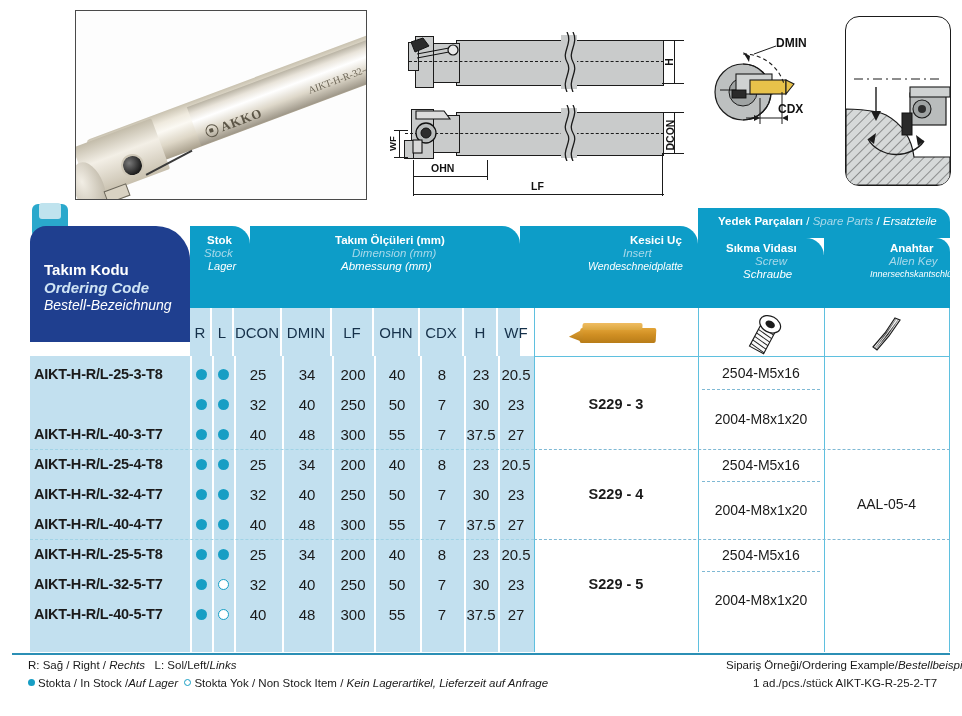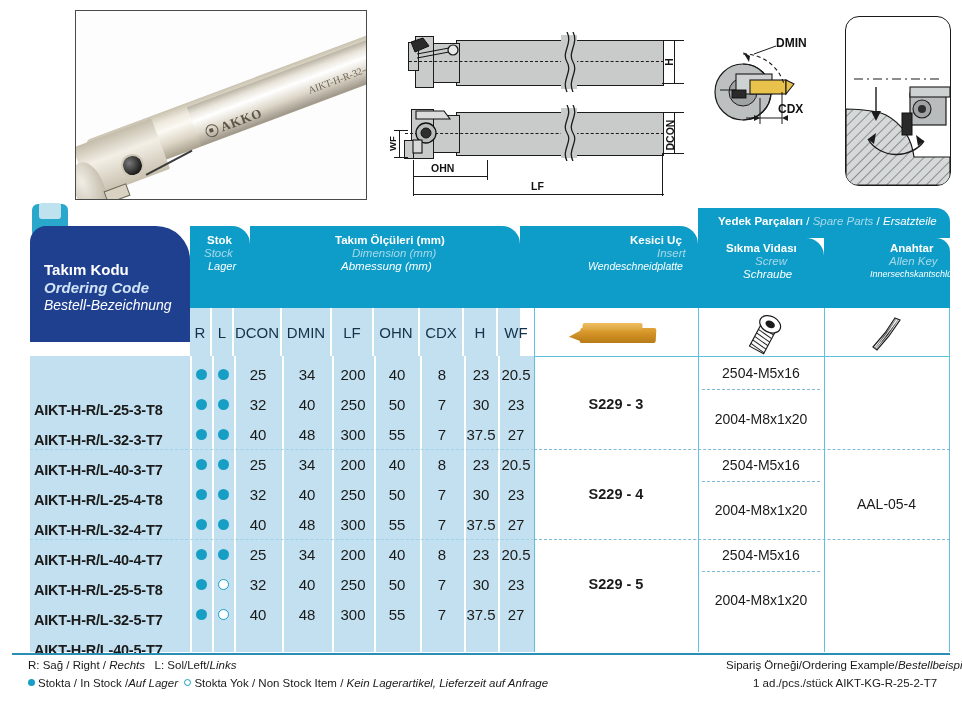--- a/index.html
+++ b/index.html
@@ -110,21 +110,20 @@
     border-right:2px solid #ffffff;box-sizing:border-box;
   }
 
   .bodyblue{position:absolute;background:#c2e0ef;}
   .colsep{position:absolute;background:#ffffff;width:2px;}
 
   .code-cell{
     position:absolute;left:0;font-weight:bold;font-size:14.5px;color:#1a1a1a;
     display:flex;align-items:center;padding-left:22px;box-sizing:border-box;
     letter-spacing:-0.2px;
-    margin-top:36px;
   }
   .num-cell{
     position:absolute;display:flex;align-items:center;justify-content:center;
     font-size:15px;color:#1a1a1a;
   }
   .dot{width:11px;height:11px;border-radius:50%;background:#179ec4;}
   .dot.open{background:#ffffff;border:1.6px solid #179ec4;box-sizing:border-box;}
 
   .whitecell{position:absolute;background:#ffffff;}
   .vline{position:absolute;width:1px;background:#5fc0df;}
@@ -311,21 +310,21 @@
   <div class="hdr-txt hdr-en" style="left:192px;top:39px;text-align:center;">Stock</div>
   <div class="hdr-txt hdr-de" style="left:196px;top:52px;font-size:11px;">Lager</div>
 
   <div class="hdr-band" style="left:238px;top:18px;width:270px;height:82px;border-radius:0 18px 0 0;"></div>
   <div class="hdr-txt hdr-tr" style="left:323px;top:26px;">Takım Ölçüleri (mm)</div>
   <div class="hdr-txt hdr-en" style="left:340px;top:39px;">Dimension (mm)</div>
   <div class="hdr-txt hdr-de" style="left:329px;top:52px;">Abmessung (mm)</div>
 
   <div class="hdr-band" style="left:508px;top:18px;width:178px;height:82px;border-radius:0 18px 0 0;"></div>
   <div class="hdr-txt hdr-tr" style="left:618px;top:26px;">Kesici Uç</div>
-  <div class="hdr-txt hdr-en" style="left:645px;top:39px;text-align:center;">Insert</div>
+  <div class="hdr-txt hdr-en" style="left:611px;top:39px;text-align:center;">Insert</div>
   <div class="hdr-txt hdr-de" style="left:576px;top:52px;font-size:10.5px;">Wendeschneidplatte</div>
 
   <div class="hdr-band" style="left:686px;top:0px;width:252px;height:30px;border-radius:0 14px 0 0;"></div>
   <div class="hdr-txt" style="left:706px;top:7px;">
     <span class="hdr-tr">Yedek Parçaları</span><span> / </span><span class="hdr-en">Spare Parts</span><span> / </span><span class="hdr-de">Ersatzteile</span>
   </div>
 
   <div class="hdr-band" style="left:686px;top:30px;width:126px;height:70px;border-radius:0 18px 0 0;"></div>
   <div class="hdr-txt hdr-tr" style="left:714px;top:34px;">Sıkma Vidası</div>
   <div class="hdr-txt hdr-en" style="left:743px;top:47px;">Screw</div>
@@ -403,21 +402,20 @@
       <span class="dot"></span>
     </div>
   <div class="num-cell" style="left:222px;top:151px;width:48px;height:30px;">25</div>
   <div class="num-cell" style="left:270px;top:151px;width:50px;height:30px;">34</div>
   <div class="num-cell" style="left:320px;top:151px;width:42px;height:30px;">200</div>
   <div class="num-cell" style="left:362px;top:151px;width:46px;height:30px;">40</div>
   <div class="num-cell" style="left:408px;top:151px;width:44px;height:30px;">8</div>
   <div class="num-cell" style="left:452px;top:151px;width:34px;height:30px;">23</div>
   <div class="num-cell" style="left:486px;top:151px;width:36px;height:30px;">20.5</div>
 
-  <div class="code-cell" style="top:181px;width:178px;height:30px;">AIKT-H-R/L-32-3-T7</div>
   <div class="num-cell" style="left:178px;top:181px;width:22px;height:30px;">
       <span class="dot"></span>
     </div>
   <div class="num-cell" style="left:200px;top:181px;width:22px;height:30px;">
       <span class="dot"></span>
     </div>
   <div class="num-cell" style="left:222px;top:181px;width:48px;height:30px;">32</div>
   <div class="num-cell" style="left:270px;top:181px;width:50px;height:30px;">40</div>
   <div class="num-cell" style="left:320px;top:181px;width:42px;height:30px;">250</div>
   <div class="num-cell" style="left:362px;top:181px;width:46px;height:30px;">50</div>

